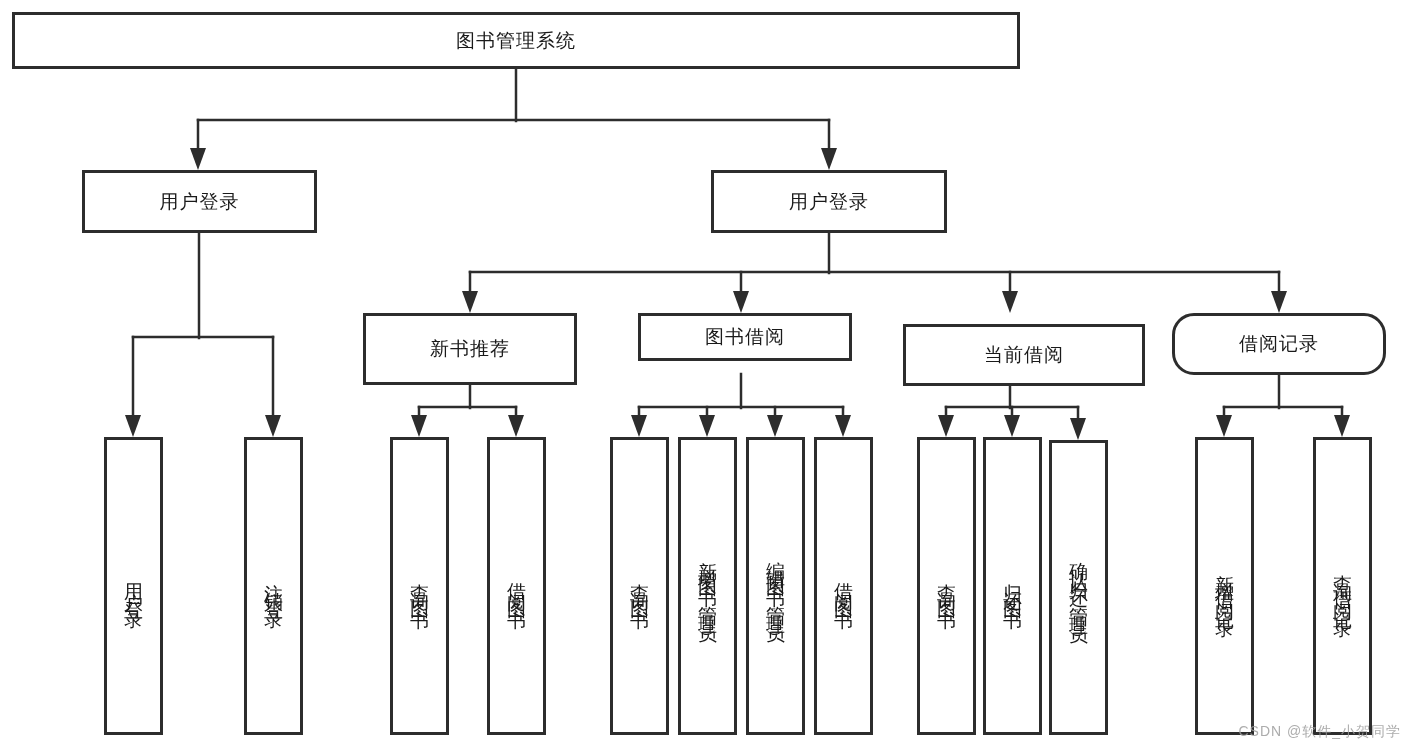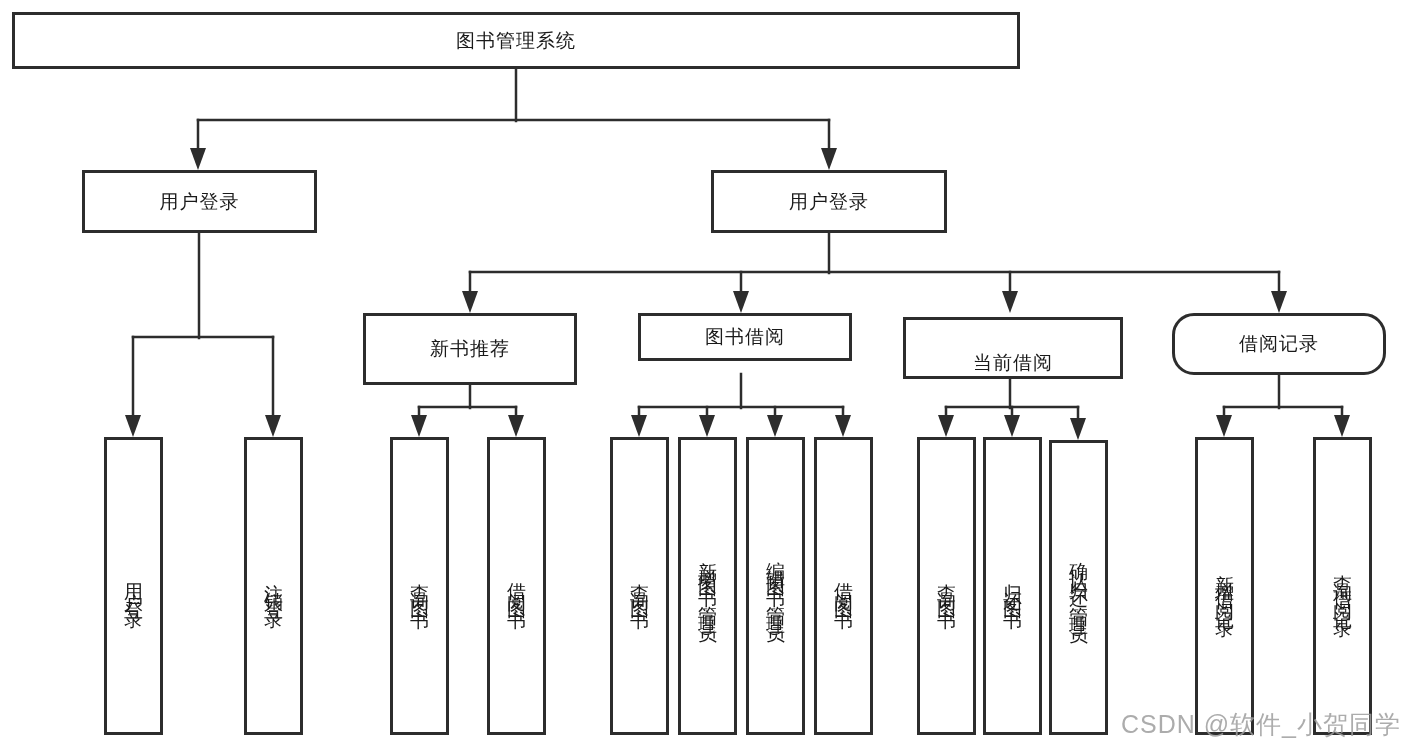--- a/index.html
+++ b/index.html
@@ -39,21 +39,21 @@
     writing-mode: vertical-rl;
     text-orientation: mixed;
     letter-spacing: 9px;
     white-space: nowrap;
   }
   .watermark {
     position: absolute;
     right: 4px;
     bottom: 6px;
     z-index: 3;
-    font-size: 25px;
+    font-size: 14px;
     color: #9e9e9e;
     opacity: 0.85;
     letter-spacing: 1px;
   }
 </style>
 </head>
 <body>
 
 <div class="canvas">
 
@@ -122,21 +122,21 @@
   <div class="node" style="left:711px; top:170px; width:236px; height:63px;">
     <span>用户登录</span>
   </div>
 
   <div class="node" style="left:363px; top:313px; width:214px; height:72px;">
     <span>新书推荐</span>
   </div>
   <div class="node" style="left:638px; top:313px; width:214px; height:48px;">
     <span>图书借阅</span>
   </div>
-  <div class="node" style="left:903px; top:317px; width:220px; height:62px;align-items:flex-end;">
+  <div class="node" style="left:903px; top:324px; width:242px; height:62px;">
     <span>当前借阅</span>
   </div>
   <div class="node" style="left:1172px; top:313px; width:214px; height:62px;border-radius:22px;">
     <span>借阅记录</span>
   </div>
 
   <div class="node vert" style="left:104px; top:437px; width:59px; height:298px;">
     <span>用户登录</span>
   </div>
   <div class="node vert" style="left:244px; top:437px; width:59px; height:298px;">

